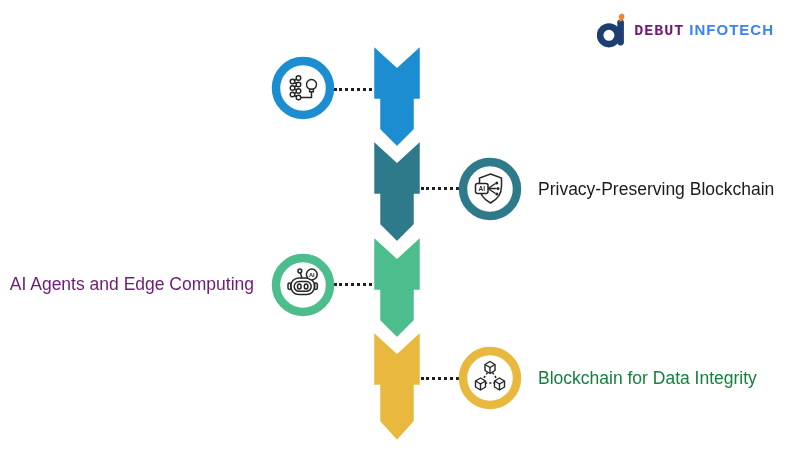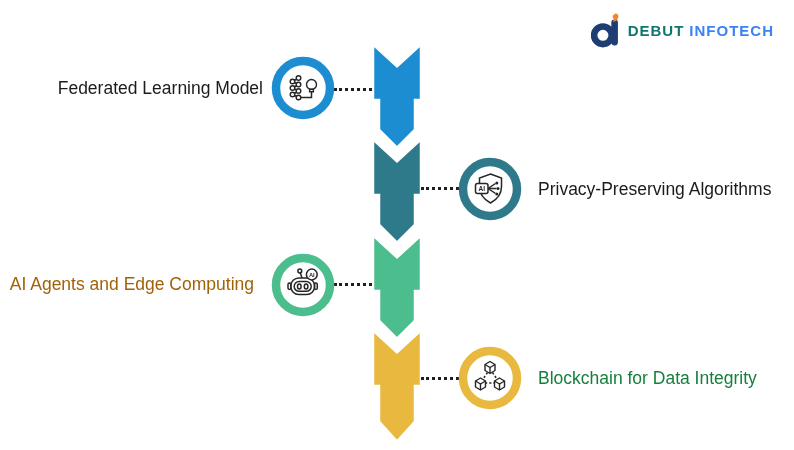--- a/index.html
+++ b/index.html
@@ -64,21 +64,21 @@
 
 <div class="canvas">
 
   <div class="logo">
     <svg width="30" height="38" viewBox="0 0 34 42">
       <circle cx="13.5" cy="27" r="10" fill="none" stroke-width="7.5" stroke="#1e3e73"></circle>
       <rect x="23" y="9" width="7.5" height="29.5" rx="3.5" fill="#1e3e73"></rect>
       <path d="M31 4.2 a3.4 3.4 0 1 0 -5.4 4.1 C26.2 9.6 25.6 10.8 24.4 11.8 C27.2 11.6 29.6 10.2 30.6 7.6 C31 6.6 31.2 5.4 31 4.2 Z" fill="#f0862f"></path>
     </svg>
     <div class="logo-text">
-      <span style="color: #0f766e;">DEBUT</span><span class="sep"></span><span style="color: #3b82f6;">INFOTECH</span>
+      <span style="color: #701a75; font-family: Liberation Mono, monospace;">DEBUT</span><span class="sep"></span><span style="color: #3b82f6;">INFOTECH</span>
     </div>
   </div>
 
   <svg class="chevron" style="top:324px" width="58" height="123" viewBox="-4 -4 58 123">
     <polygon points="0,0 25,23 50,0 50,59 44,59 44,94 25,115 6,94 6,59 0,59" stroke="#ffffff" stroke-width="4.5" fill="#e9b83f"></polygon>
   </svg>
   <svg class="chevron" style="top:229px" width="58" height="115" viewBox="-4 -4 58 115">
     <polygon points="0,0 25,23 50,0 50,59 44,59 44,88 25,107 6,88 6,59 0,59" stroke="#ffffff" stroke-width="4.5" fill="#4cbd8c"></polygon>
   </svg>
   <svg class="chevron" style="top:133px" width="58" height="115" viewBox="-4 -4 58 115">
@@ -109,56 +109,55 @@
       <circle cx="21.5" cy="32" r="2.3"></circle>
       <circle cx="21.5" cy="38.5" r="2.3"></circle>
       <circle cx="27.5" cy="22" r="2.3"></circle>
       <circle cx="27.5" cy="28.5" r="2.3"></circle>
       <circle cx="27.5" cy="35" r="2.3"></circle>
       <circle cx="27.5" cy="41.5" r="2.3"></circle>
       <circle cx="40.5" cy="28.5" r="5"></circle>
       <path d="M38.6 33.2 h3.8 v2.6 h-3.8 Z"></path>
     </g>
   </svg>
-  <div class="item-label" style="right: 531px; top: 78px; color: rgb(27, 27, 29);">Federated Learning Model</div>
 
   <svg class="badge" style="left:458px; top:157px" viewBox="0 0 64 64">
     <circle cx="32" cy="32" r="27" fill="#ffffff" stroke-width="8.5" stroke="#2f7a8a"></circle>
     <path class="icon-stroke" d="M32.5 17 L43.5 21 V29.5 C43.5 37.5 39 42.5 32.5 46 C26 42.5 21.5 37.5 21.5 29.5 V21 Z"></path>
     <g class="icon-stroke" stroke-width="1.2">
       <line x1="30" y1="31.5" x2="37.5" y2="26.5"></line>
       <line x1="30" y1="31.5" x2="38.5" y2="31.5"></line>
       <line x1="30" y1="31.5" x2="37.5" y2="36.5"></line>
     </g>
     <g class="icon-fill">
       <circle cx="38.8" cy="26" r="1.5"></circle>
       <circle cx="40" cy="31.5" r="1.5"></circle>
       <circle cx="38.8" cy="37" r="1.5"></circle>
     </g>
     <rect x="17.5" y="26.5" width="12.5" height="10" rx="2" fill="#ffffff" stroke="#262626" stroke-width="1.5"></rect>
     <text class="icon-txt" x="23.7" y="34" font-size="6.5" text-anchor="middle">AI</text>
   </svg>
-  <div class="item-label" style="left: 538px; top: 179px; color: rgb(27, 27, 29);">Privacy-Preserving Algorithms</div>
+  <div class="item-label" style="left: 538px; top: 179px; color: rgb(27, 27, 29);">Privacy-Preserving Blockchain</div>
 
   <svg class="badge" style="left:271px; top:253px" viewBox="0 0 64 64">
     <circle cx="32" cy="32" r="27" fill="#ffffff" stroke-width="8.5" stroke="#4cbd8c"></circle>
     <g class="icon-stroke">
       <line x1="31" y1="25" x2="29.2" y2="19.5"></line>
       <circle cx="28.8" cy="18" r="1.9"></circle>
       <rect x="17" y="30" width="2.8" height="6.5" rx="1.4"></rect>
       <rect x="43.5" y="30" width="2.8" height="6.5" rx="1.4"></rect>
       <rect x="19.8" y="25" width="23.8" height="16.5" rx="8"></rect>
       <rect x="23.2" y="28.5" width="17" height="9.8" rx="4.9"></rect>
       <ellipse cx="28.3" cy="33.4" rx="1.8" ry="2.5"></ellipse>
       <ellipse cx="35.1" cy="33.4" rx="1.8" ry="2.5"></ellipse>
     </g>
     <circle cx="40.8" cy="21.5" r="5.4" fill="#ffffff" stroke="#262626" stroke-width="1.5"></circle>
     <text class="icon-txt" x="40.8" y="23.6" font-size="5.8" text-anchor="middle">AI</text>
   </svg>
-  <div class="item-label" style="right: 540px; top: 274px; color: #a16207;">AI Agents and Edge Computing</div>
+  <div class="item-label" style="right: 540px; top: 274px; color: #701a75;">AI Agents and Edge Computing</div>
 
   <svg class="badge" style="left:458px; top:346px" viewBox="0 0 64 64">
     <circle cx="32" cy="32" r="27" fill="#ffffff" stroke-width="8.5" stroke="#e9b83f"></circle>
     <g class="icon-stroke" stroke-width="1.3" stroke-dasharray="2.2,2">
       <line x1="29.5" y1="26.5" x2="24" y2="34.5"></line>
       <line x1="34.5" y1="26.5" x2="40" y2="34.5"></line>
       <line x1="27" y1="37" x2="37" y2="37"></line>
     </g>
     <g fill="#ffffff" stroke="#262626" stroke-width="1.4" stroke-linejoin="round">
       <polygon points="32,15.5 37,18.5 37,24.5 32,27.5 27,24.5 27,18.5"></polygon>

